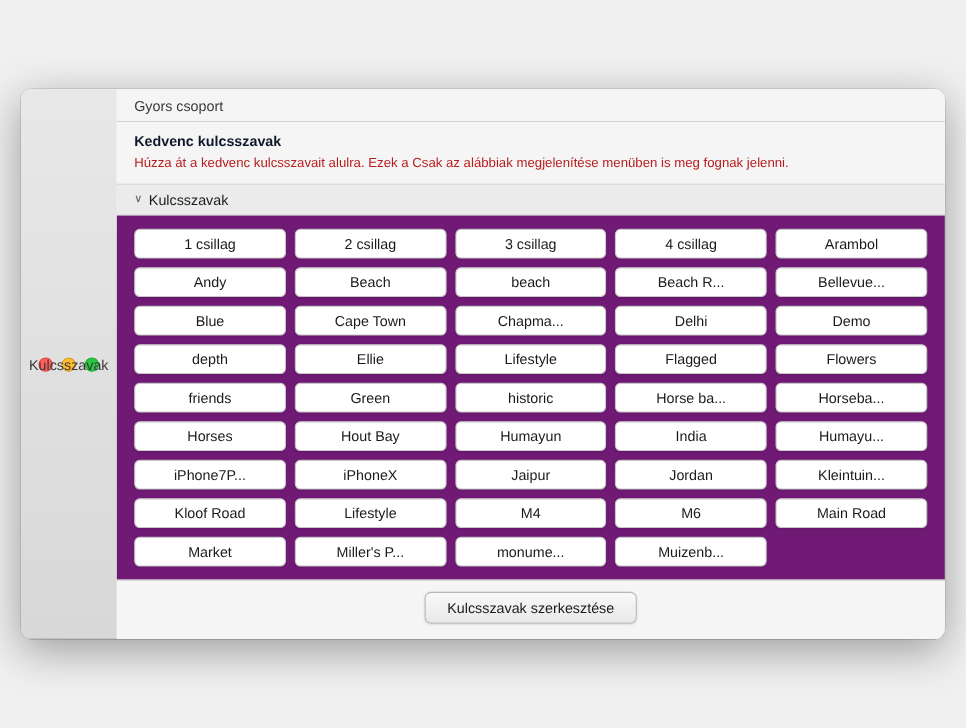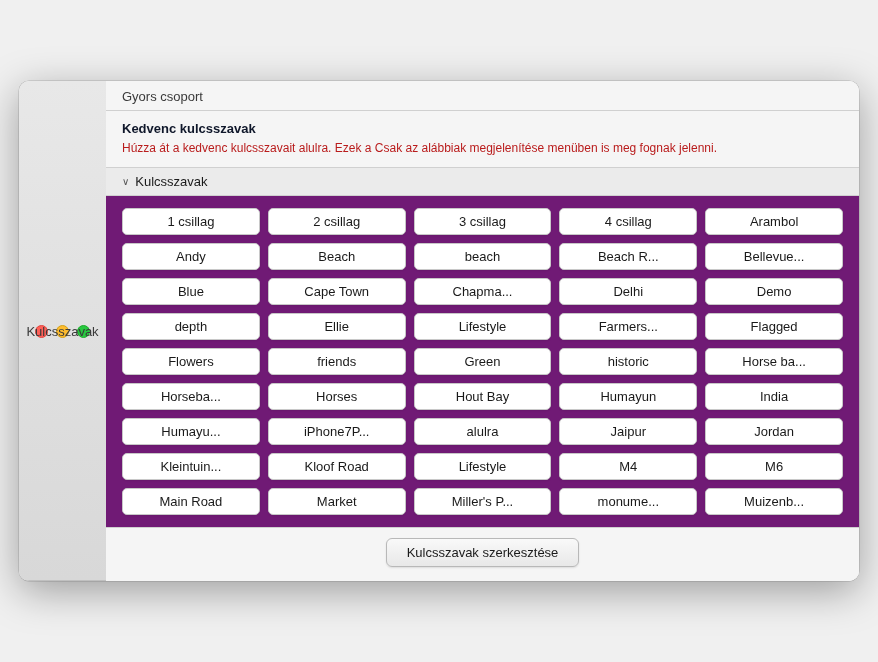--- a/index.html
+++ b/index.html
@@ -184,35 +184,34 @@
         <button class="keyword-btn">Beach R...</button>
         <button class="keyword-btn">Bellevue...</button>
         <button class="keyword-btn">Blue</button>
         <button class="keyword-btn">Cape Town</button>
         <button class="keyword-btn">Chapma...</button>
         <button class="keyword-btn">Delhi</button>
         <button class="keyword-btn">Demo</button>
         <button class="keyword-btn">depth</button>
         <button class="keyword-btn">Ellie</button>
         <button class="keyword-btn">Lifestyle</button>
-        <button class="keyword-btn">Farmers...</button>
         <button class="keyword-btn">Flagged</button>
         <button class="keyword-btn">Flowers</button>
         <button class="keyword-btn">friends</button>
         <button class="keyword-btn">Green</button>
         <button class="keyword-btn">historic</button>
         <button class="keyword-btn">Horse ba...</button>
         <button class="keyword-btn">Horseba...</button>
         <button class="keyword-btn">Horses</button>
         <button class="keyword-btn">Hout Bay</button>
         <button class="keyword-btn">Humayun</button>
         <button class="keyword-btn">India</button>
         <button class="keyword-btn">Humayu...</button>
         <button class="keyword-btn">iPhone7P...</button>
-        <button class="keyword-btn">alulra</button>
+        <button class="keyword-btn">iPhoneX</button>
         <button class="keyword-btn">Jaipur</button>
         <button class="keyword-btn">Jordan</button>
         <button class="keyword-btn">Kleintuin...</button>
         <button class="keyword-btn">Kloof Road</button>
         <button class="keyword-btn">Lifestyle</button>
         <button class="keyword-btn">M4</button>
         <button class="keyword-btn">M6</button>
         <button class="keyword-btn">Main Road</button>
         <button class="keyword-btn">Market</button>
         <button class="keyword-btn">Miller's P...</button>

